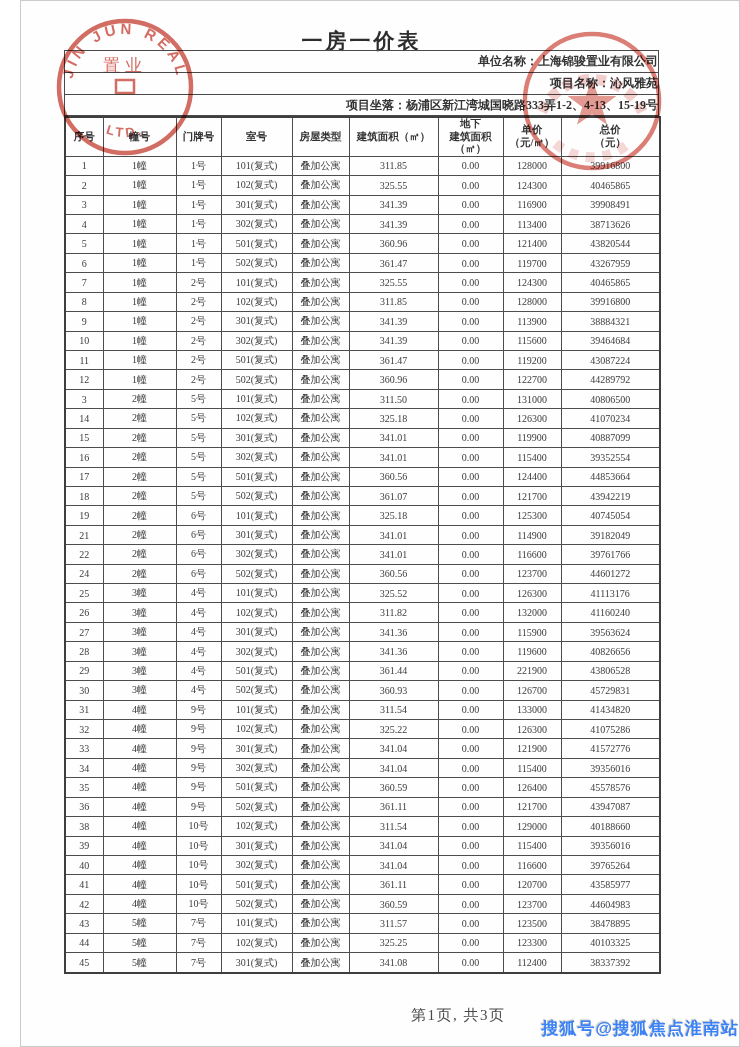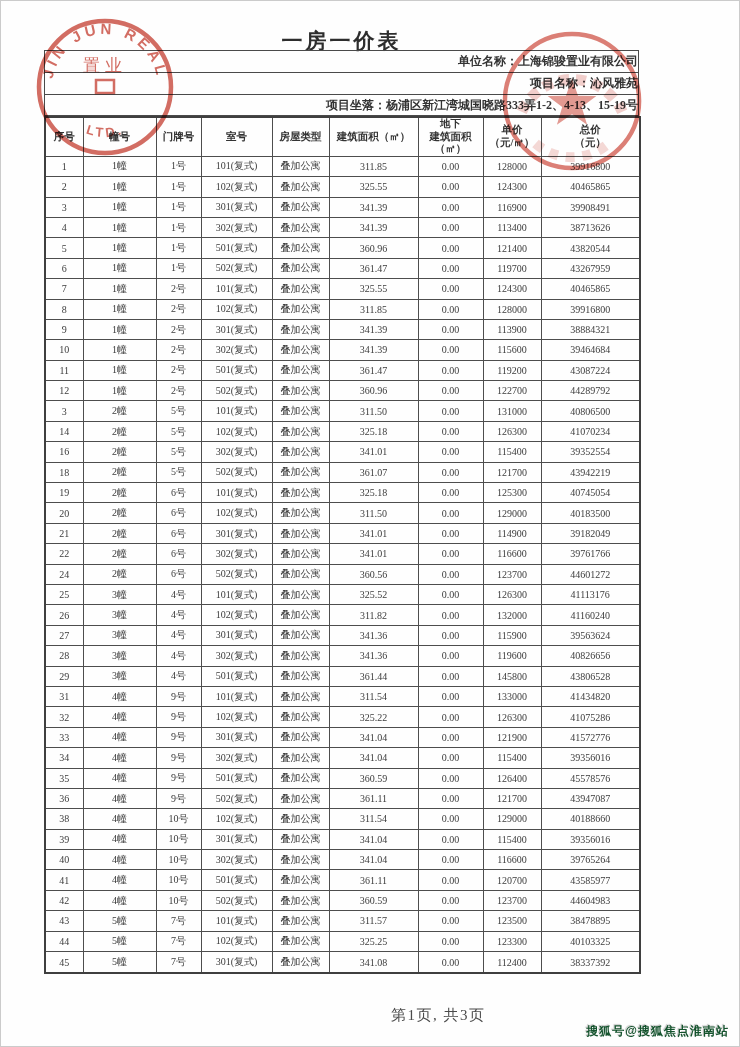--- a/index.html
+++ b/index.html
@@ -4,20 +4,21 @@
 <style>
   * { margin:0; padding:0; box-sizing:border-box; }
   html,body { width:740px; height:1047px; }
   body {
     font-family:"Liberation Serif","DejaVu Serif",serif;
     background:#ffffff; position:relative; overflow:hidden;
   }
   .page {
     position:absolute; inset:0; background:#fefefe;
     border:1px solid #cbcbcb;
+    margin-left:20px;
   }
   .doc { position:absolute; left:43px; top:0; width:595px; }
   .title {
     position:absolute; top:26px; left:0; width:100%;
     text-align:center; font-size:21px; font-weight:bold;
     letter-spacing:3px; color:#2d2d2d;
   }
   .meta { position:absolute; top:49px; left:0; width:100%; }
   .meta-row {
     height:22px; line-height:21px; border:1.5px solid #4a4a4a;
@@ -38,23 +39,23 @@
   table.price th {
     font-size:10.5px; font-weight:600; line-height:1.2;
     white-space:pre-line; color:#333;
   }
   table.price td { font-size:10px; }
   .footer {
     position:absolute; left:347px; top:1005px; font-size:15px;
     color:#4a4a4a; letter-spacing:1.5px;
   }
   .watermark {
-    position:absolute; right:10px; bottom:6px;
+    position:absolute; right:0; bottom:6px;
     font-family:"Liberation Sans","DejaVu Sans",sans-serif;
-    font-size:12px; font-weight:bold; color:#14532d; letter-spacing:1px;
+    font-size:17px; font-weight:bold; color:#3b82f6; letter-spacing:1px;
     text-shadow:1px 1px 0 #ffffff, -1px -1px 1px #bdbdbd;
   }
   .stamp { position:absolute; mix-blend-mode:multiply; pointer-events:none; }
   .stamp-left  { left:29px;  top:9px;  width:150px; height:152px; opacity:.74; }
   .stamp-right { left:496px; top:26px; width:150px; height:148px; opacity:.7; }
 </style>
 </head>
 <body>
 
 <div class="page">
@@ -247,62 +248,73 @@
             <td>2幢</td>
             <td>5号</td>
             <td>102(复式)</td>
             <td>叠加公寓</td>
             <td>325.18</td>
             <td>0.00</td>
             <td>126300</td>
             <td>41070234</td>
           </tr>
           <tr>
+            <td>15</td>
+            <td>2幢</td>
+            <td>5号</td>
+            <td>301(复式)</td>
+            <td>叠加公寓</td>
+            <td>341.01</td>
+            <td>0.00</td>
+            <td>119900</td>
+            <td>40887099</td>
+          </tr>
+          <tr>
             <td>16</td>
             <td>2幢</td>
             <td>5号</td>
             <td>302(复式)</td>
             <td>叠加公寓</td>
             <td>341.01</td>
             <td>0.00</td>
             <td>115400</td>
             <td>39352554</td>
           </tr>
           <tr>
+            <td>17</td>
+            <td>2幢</td>
+            <td>5号</td>
+            <td>501(复式)</td>
+            <td>叠加公寓</td>
+            <td>360.56</td>
+            <td>0.00</td>
+            <td>124400</td>
+            <td>44853664</td>
+          </tr>
+          <tr>
             <td>18</td>
             <td>2幢</td>
             <td>5号</td>
             <td>502(复式)</td>
             <td>叠加公寓</td>
             <td>361.07</td>
             <td>0.00</td>
             <td>121700</td>
             <td>43942219</td>
           </tr>
           <tr>
             <td>19</td>
             <td>2幢</td>
             <td>6号</td>
             <td>101(复式)</td>
             <td>叠加公寓</td>
             <td>325.18</td>
             <td>0.00</td>
             <td>125300</td>
             <td>40745054</td>
-          </tr>
-          <tr>
-            <td>20</td>
-            <td>2幢</td>
-            <td>6号</td>
-            <td>102(复式)</td>
-            <td>叠加公寓</td>
-            <td>311.50</td>
-            <td>0.00</td>
-            <td>129000</td>
-            <td>40183500</td>
           </tr>
           <tr>
             <td>21</td>
             <td>2幢</td>
             <td>6号</td>
             <td>301(复式)</td>
             <td>叠加公寓</td>
             <td>341.01</td>
             <td>0.00</td>
             <td>114900</td>
@@ -375,22 +387,33 @@
             <td>40826656</td>
           </tr>
           <tr>
             <td>29</td>
             <td>3幢</td>
             <td>4号</td>
             <td>501(复式)</td>
             <td>叠加公寓</td>
             <td>361.44</td>
             <td>0.00</td>
-            <td>145800</td>
+            <td>221900</td>
             <td>43806528</td>
+          </tr>
+          <tr>
+            <td>30</td>
+            <td>3幢</td>
+            <td>4号</td>
+            <td>502(复式)</td>
+            <td>叠加公寓</td>
+            <td>360.93</td>
+            <td>0.00</td>
+            <td>126700</td>
+            <td>45729831</td>
           </tr>
           <tr>
             <td>31</td>
             <td>4幢</td>
             <td>9号</td>
             <td>101(复式)</td>
             <td>叠加公寓</td>
             <td>311.54</td>
             <td>0.00</td>
             <td>133000</td>

